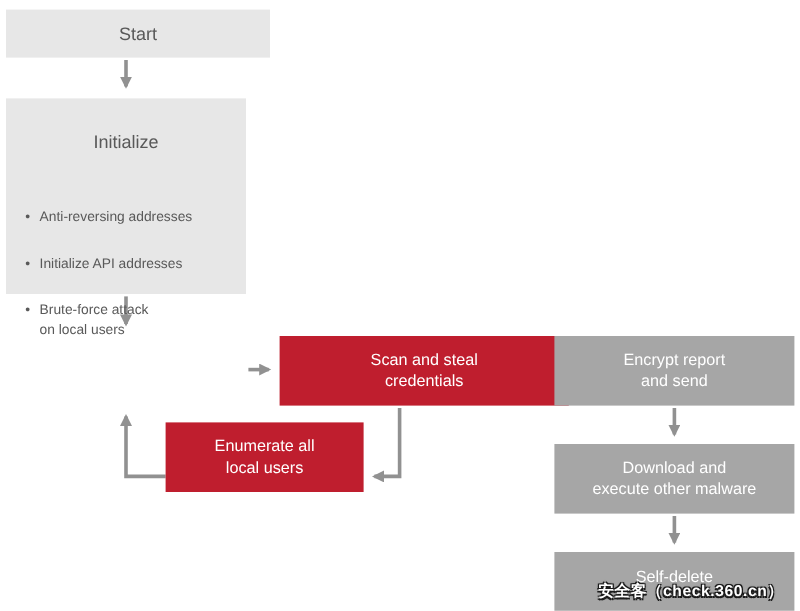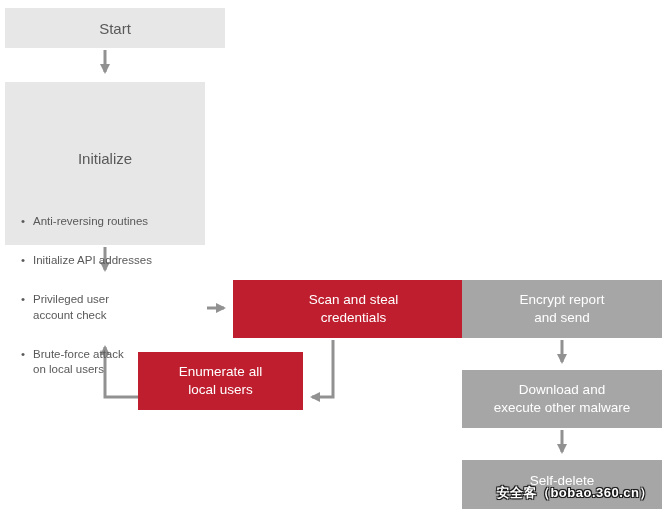--- a/index.html
+++ b/index.html
@@ -50,21 +50,20 @@
   #download     { left:462px; top:370px; width:200px; height:58px; }
   #selfdelete   { left:462px; top:460px; width:200px; height:58px;
                   align-items:flex-start; padding-top:12px; }
   #enumerate    { left:138px; top:352px; width:165px; height:58px; }
 
   .init-title {
     text-align:center;
     font-size:15px;
     color:var(--text-dark,#595959);
     margin-bottom:13px;
-    margin-top:40px;
   }
   .init-list {
     list-style:none;
     margin-left:6px;
     text-align:left;
   }
   .init-list li {
     position:relative;
     padding-left:12px;
     font-size:11.5px;
@@ -127,39 +126,37 @@
     <line x1="562" y1="430" x2="562" y2="452" marker-end="url(#ah)"></line>
     <polyline points="333,340 333,397 312,397" marker-end="url(#ah)"></polyline>
     <polyline points="138,397 105,397 105,347" marker-end="url(#ah)"></polyline>
   </svg>
 
   <div id="start" class="node light">Start</div>
 
   <div id="initialize" class="node light">
     <div class="init-title">Initialize</div>
     <ul class="init-list">
-      <li>Anti-reversing routines</li>
+      <li>Anti-reversing addresses</li>
       <li>Initialize API addresses</li>
-      <li>Privileged user
-account check</li>
       <li>Brute-force attack
 on local users</li>
     </ul>
   </div>
 
 
   <div id="scan" class="node red">Scan and steal
 credentials</div>
 
   <div id="encrypt" class="node gray">Encrypt report
 and send</div>
 
   <div id="download" class="node gray">Download and
 execute other malware</div>
 
   <div id="selfdelete" class="node gray">Self-delete</div>
 
   <div id="enumerate" class="node red">Enumerate all
 local users</div>
 
-  <div class="watermark">安全客（bobao.360.cn）</div>
+  <div class="watermark">安全客（check.360.cn）</div>
 
 </div>
 
 </body></html>

